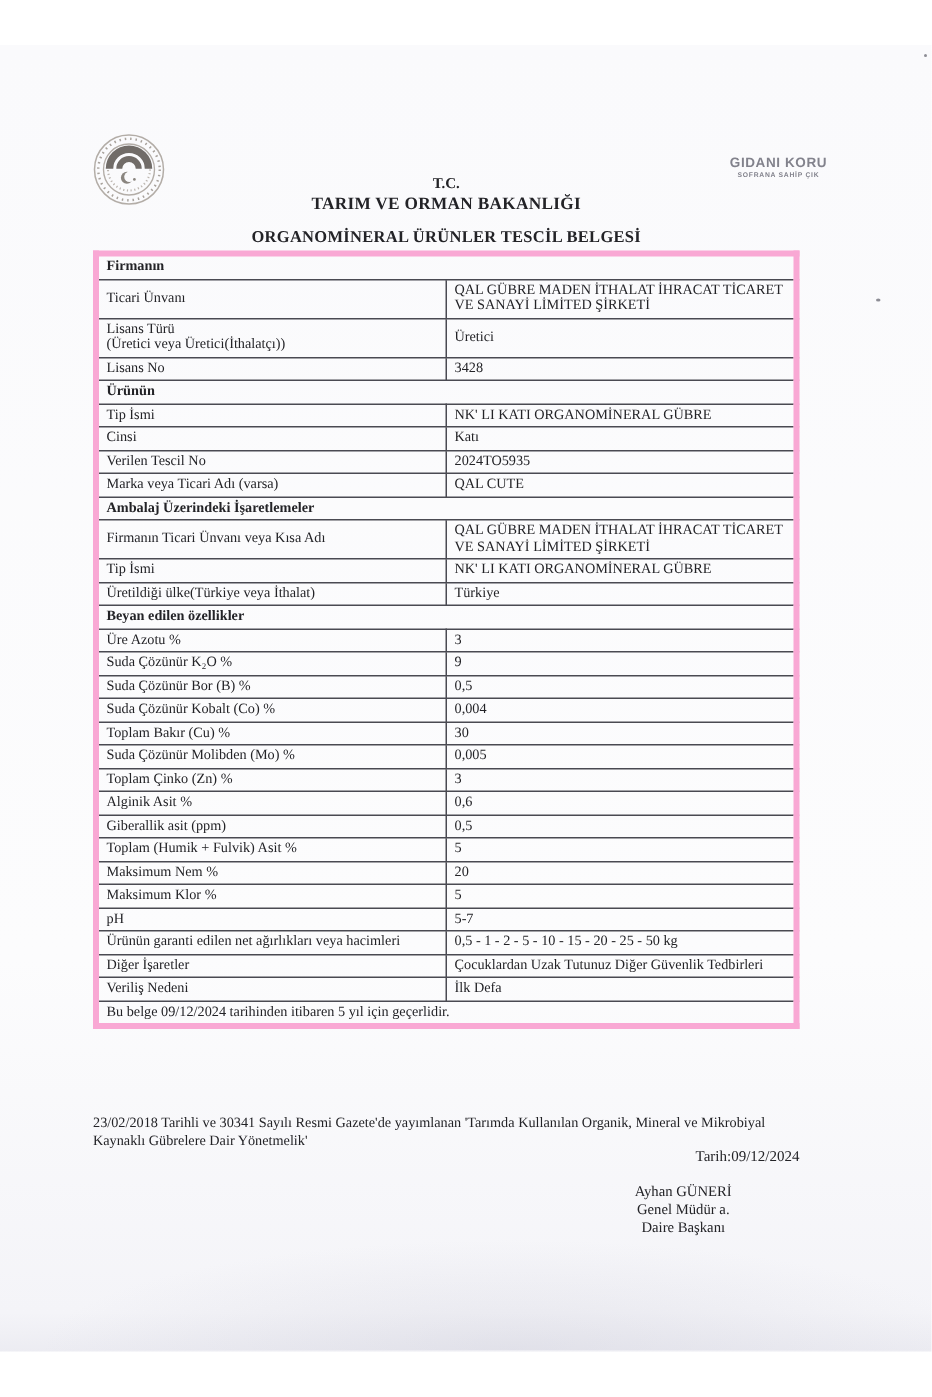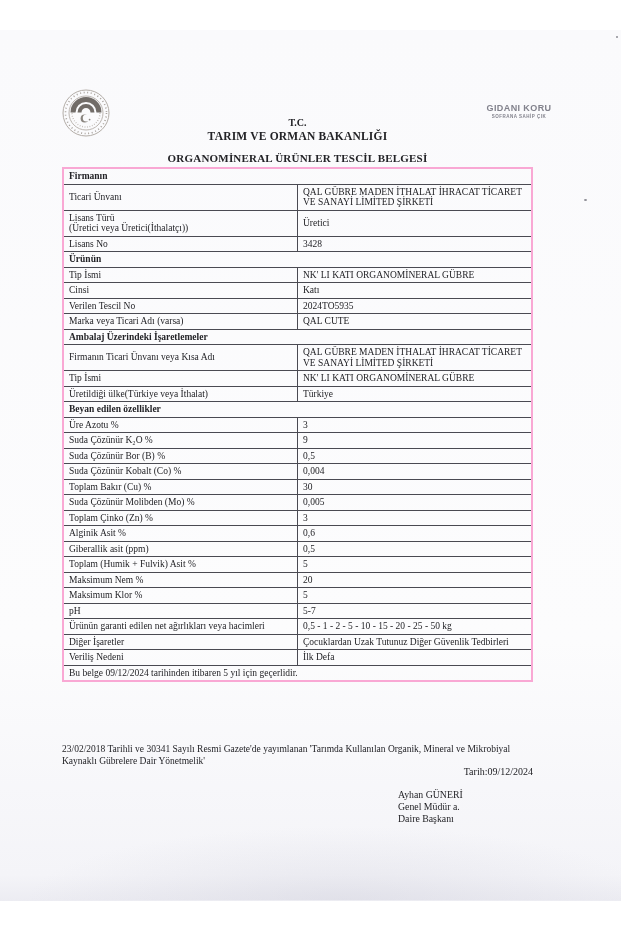--- a/index.html
+++ b/index.html
@@ -39,21 +39,21 @@
     font-family:"Liberation Sans","DejaVu Sans",sans-serif;
     color:var(--campaign,#82828c);
   }
   .campaign-main{font-size:9px;font-weight:bold;letter-spacing:0.4px;}
   .campaign-sub{font-size:4.5px;font-weight:bold;letter-spacing:0.5px;margin-top:1px;}
 
   
   table.cert{
     position:absolute;left:62px;top:167px;width:471px;
     border-collapse:collapse;table-layout:fixed;
-    border:2px solid #f9a8d4;
+    border:4px solid #f9a8d4;
     font-size:9.5px;line-height:10.5px;
   }
   table.cert td{
     border:1px solid #4a4a52;
     padding:2px 4px 2px 5px;
     vertical-align:middle;
     overflow:hidden;
   }
   td.label{width:162px;white-space:pre-line;}
   td.section{font-weight:bold;}
@@ -63,21 +63,21 @@
   .regulation{
     position:absolute;left:62px;top:744px;width:480px;
     font-size:9.5px;line-height:11.5px;
   }
   .date-line{
     position:absolute;left:62px;top:766px;width:471px;
     text-align:right;font-size:10px;
   }
   .signature{
     position:absolute;left:398px;top:789px;width:115px;
-    font-size:9.8px;line-height:12.2px;
+    text-align:center;font-size:9.8px;line-height:12.2px;
   }
 </style>
 </head>
 <body style="--ink: #232327; --campaign: #82828c;">
 
 <div class="page">
   <div class="paper"></div>
   <div class="scan-shade"></div>
   <div class="speck speck-a"></div>
   <div class="speck speck-b"></div>

